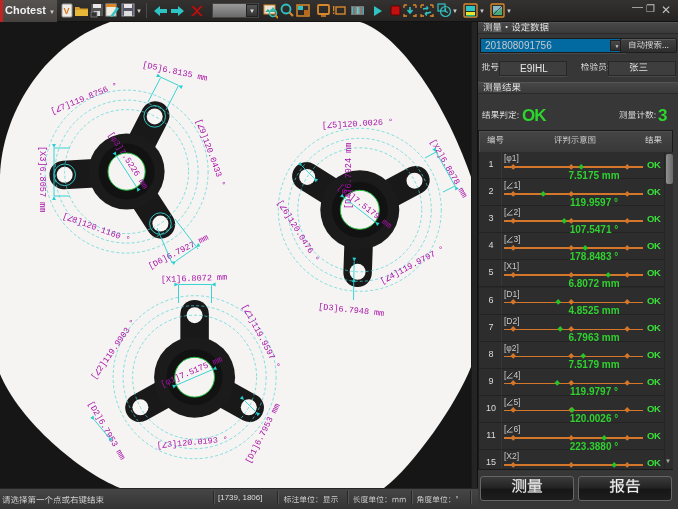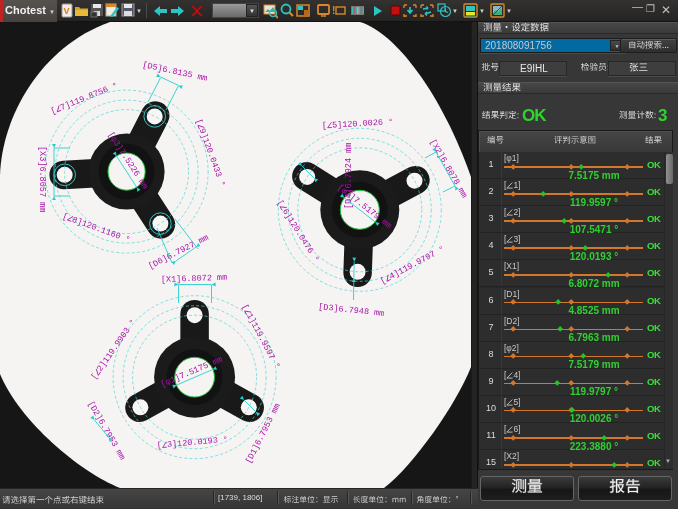--- a/index.html
+++ b/index.html
@@ -450,21 +450,21 @@
     <div class="row" style="top:81.3px">
 <span class="num">4</span>
 <span class="lab">[<svg width="7" height="7" viewBox="0 0 7 7" style="display:inline-block;vertical-align:-1px">
           <path d="M6.3 0.6 L0.8 6.1 H6.6" fill="none" stroke="#c8c8c8" stroke-width="0.9"></path>
         </svg>3]</span>
 <div class="line"></div>
       <i class="dia" style="left:32.3px"></i>
       <i class="dia" style="left:90.3px"></i>
       <i class="dia" style="left:146.3px"></i>
       <i class="dia g" style="left:103.8px"></i>
-<span class="val">120.0193 °</span>
+<span class="val">178.8483 °</span>
 <span class="okc">OK</span>
 </div>
     <div class="row" style="top:108.4px">
 <span class="num">5</span>
 <span class="lab">[X1]</span>
 <div class="line"></div>
       <i class="dia" style="left:32.3px"></i>
       <i class="dia" style="left:90.3px"></i>
       <i class="dia" style="left:146.3px"></i>
       <i class="dia g" style="left:126.8px"></i>

